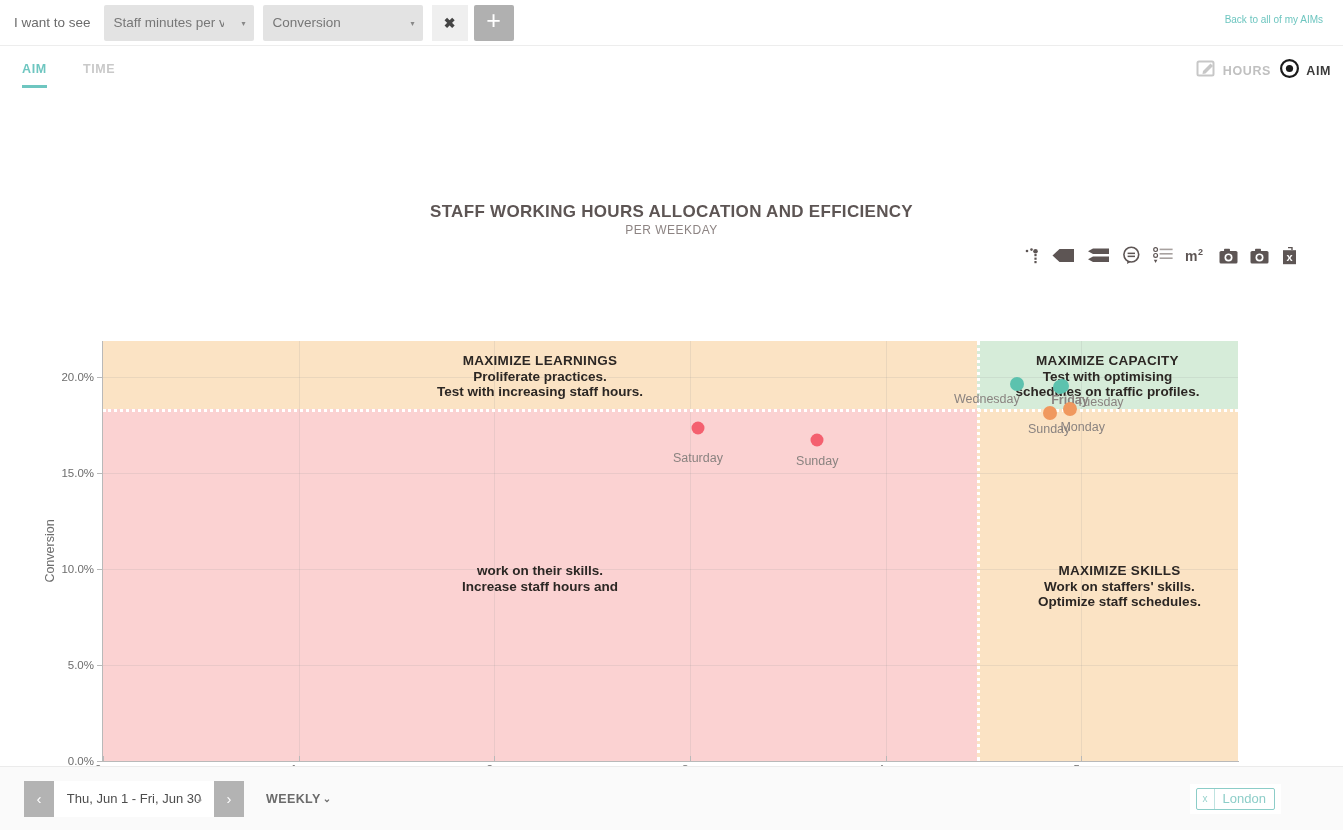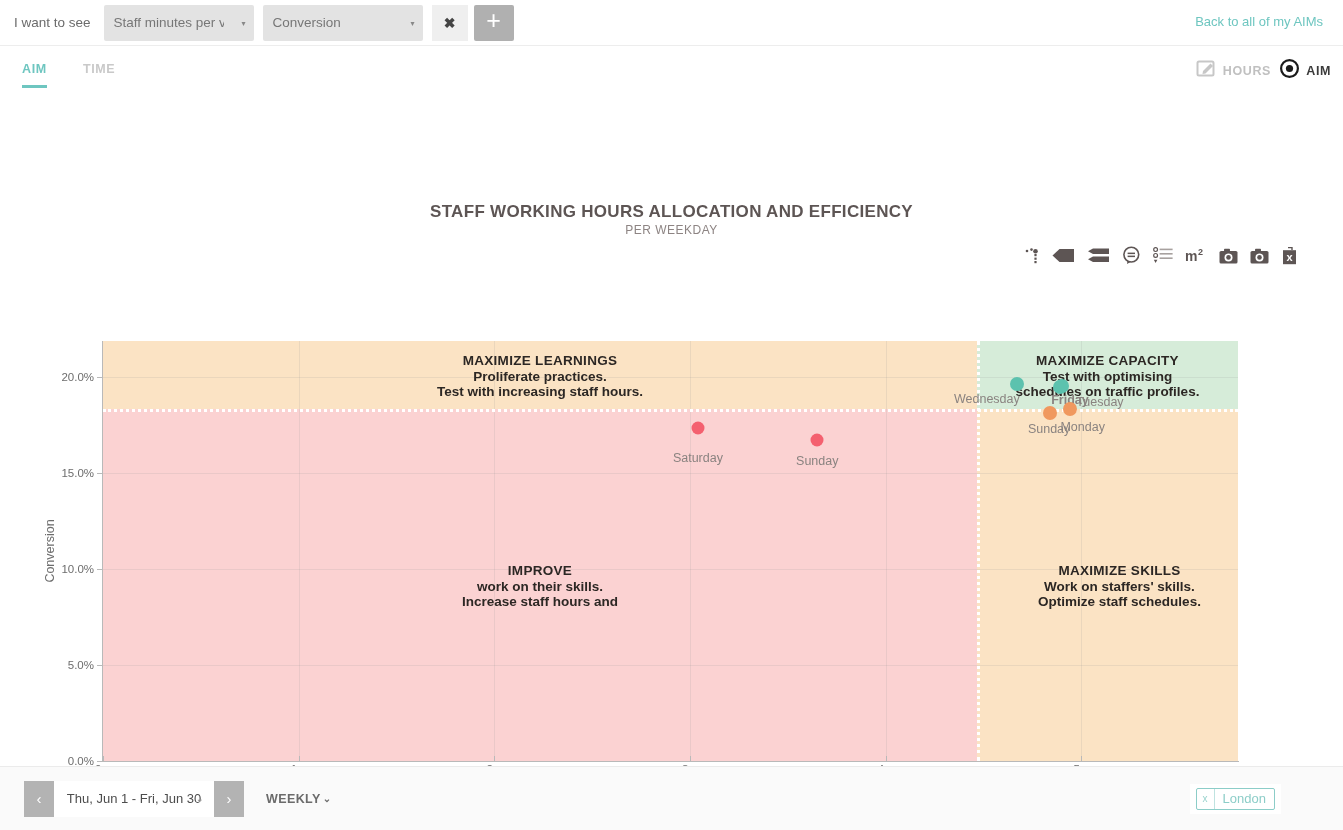--- a/index.html
+++ b/index.html
@@ -47,21 +47,21 @@
     margin-right:6px;
   }
   .plusbtn{
     width:40px; height:36px; background:#b0b0b0; border:none; border-radius:2px;
     display:flex; align-items:center; justify-content:center;
     color:#fff; font-size:25px; font-weight:300; line-height:1; cursor:pointer;
     padding-bottom:4px;
   }
   #backlink{
     position:absolute; right:20px; top:14px;
-    color:#6ec6c0; font-size:13px; text-decoration:none; cursor:pointer;
+    color:#6ec6c0; font-size:10px; text-decoration:none; cursor:pointer;
   }
 
   
   #tabrow{
     height:45px; width:100%; border-top:1px solid #ededed;
     position:relative; background:#fff;
   }
   .tab{
     position:absolute; top:16px;
     font-size:12.5px; letter-spacing:.6px; font-weight:bold; cursor:pointer;
@@ -359,21 +359,20 @@
       <div>Test with increasing staff hours.</div>
     </div>
 
     <div class="qlabel" id="lbl-cap" style="left:874px; width:261px; top:12px;">
       <div class="h">MAXIMIZE CAPACITY</div>
       <div>Test with optimising</div>
       <div>schedules on traffic profiles.</div>
     </div>
 
     <div class="qlabel" id="lbl-imp" style="left:0; width:874px; top:222px;">
-      <div class="h">IMPROVE</div>
       <div>work on their skills.</div>
       <div>Increase staff hours and</div>
     </div>
 
     <div class="qlabel" id="lbl-skl" style="left:874px; width:285px; top:222px;">
       <div class="h">MAXIMIZE SKILLS</div>
       <div>Work on staffers' skills.</div>
       <div>Optimize staff schedules.</div>
     </div>
 

